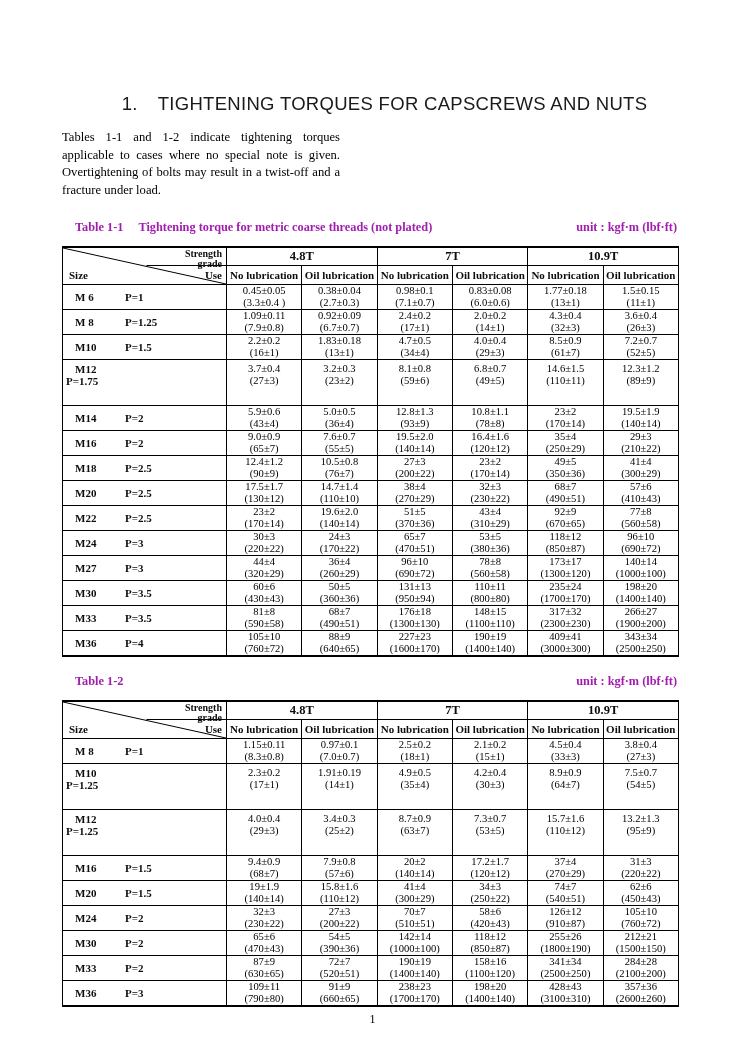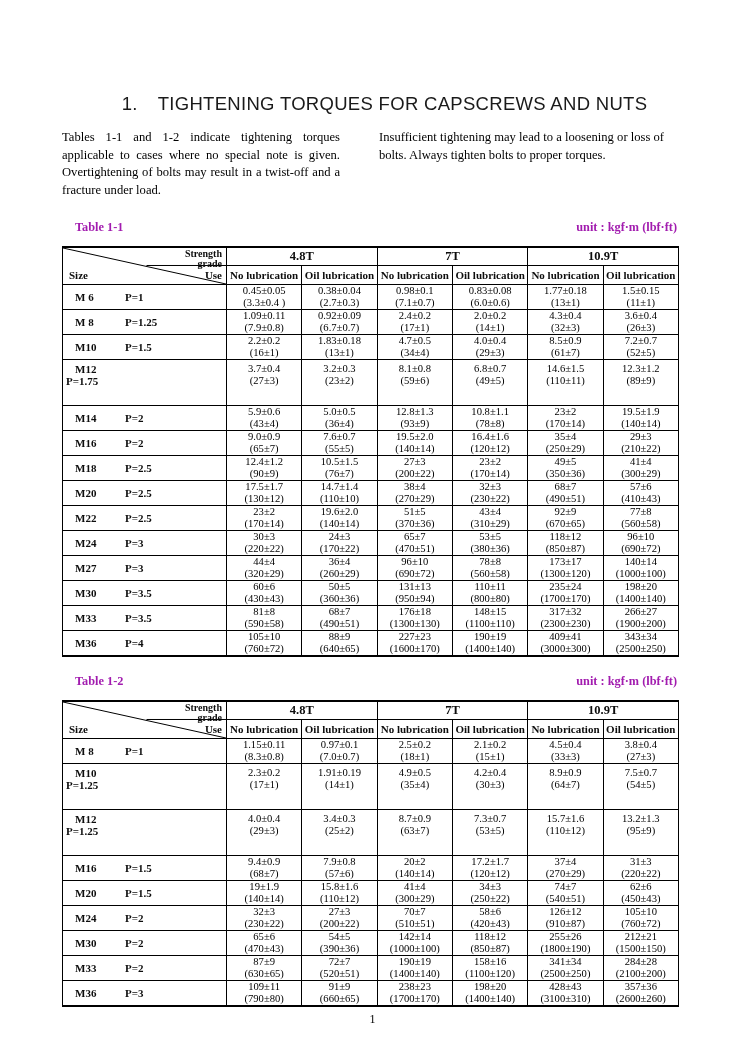--- a/index.html
+++ b/index.html
@@ -111,26 +111,26 @@
 <body>
 
 <div class="page">
 
   <div class="title-row">
     <span class="title-num">1.</span><span class="title-text">TIGHTENING TORQUES FOR CAPSCREWS AND NUTS</span>
   </div>
 
   <div class="intro">
     <p class="c1">Tables 1-1 and 1-2 indicate tightening torques applicable to cases where no special note is given. Overtightening of bolts may result in a twist-off and a fracture under load.</p>
-    <p class="c2">Insufficient tightening may lead to a loosening or loss of bolts. Always tighten bolts to proper torques.</p>
   </div>
 
   <div class="table-block" id="tb1">
     <div class="caption-row">
       <span class="cap-label">Table 1-1</span>
+      <span class="cap-text">Tightening torque for metric coarse threads (not plated)</span>
       <span class="unit">unit : kgf·m (lbf·ft)</span>
     </div>
     <table class="torque">
       <colgroup>
           <col class="size">
           <col class="v">
           <col class="v">
           <col class="v">
           <col class="v">
           <col class="v">
@@ -326,21 +326,21 @@
               <div class="v2">(210±22)</div>
             </td>
           </tr>
           <tr>
             <td class="size-cell"><span class="sz">M18</span><span class="pt">P=2.5</span></td>
             <td class="val">
               <div class="v1">12.4±1.2</div>
               <div class="v2">(90±9)</div>
             </td>
             <td class="val">
-              <div class="v1">10.5±1.5</div>
+              <div class="v1">10.5±0.8</div>
               <div class="v2">(76±7)</div>
             </td>
             <td class="val">
               <div class="v1">27±3</div>
               <div class="v2">(200±22)</div>
             </td>
             <td class="val">
               <div class="v1">23±2</div>
               <div class="v2">(170±14)</div>
             </td>

